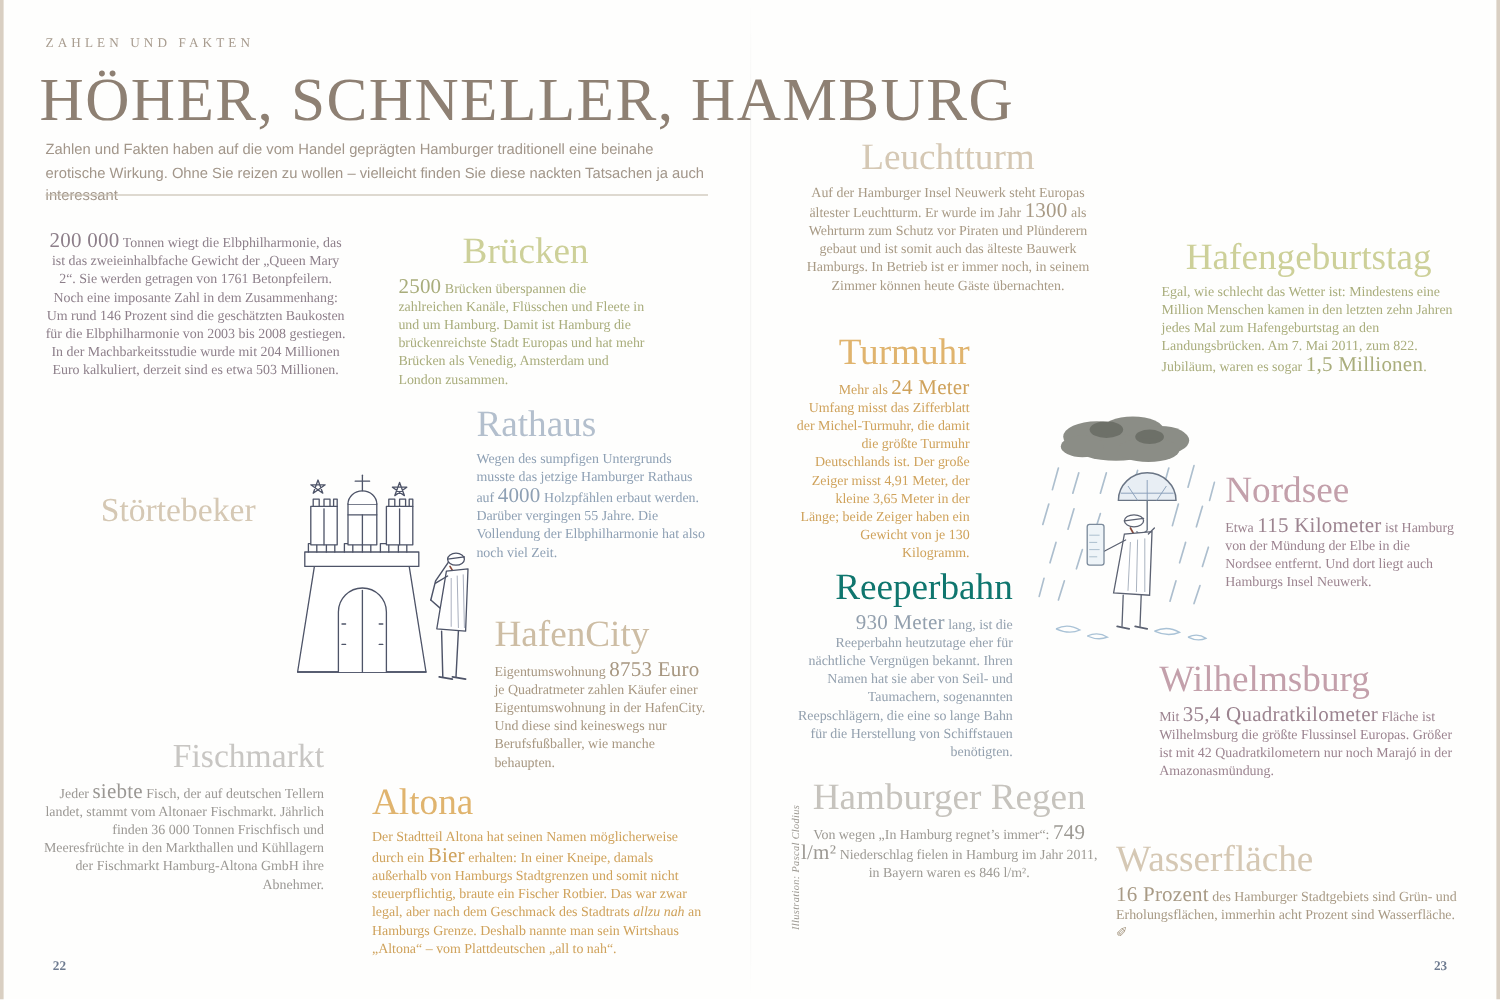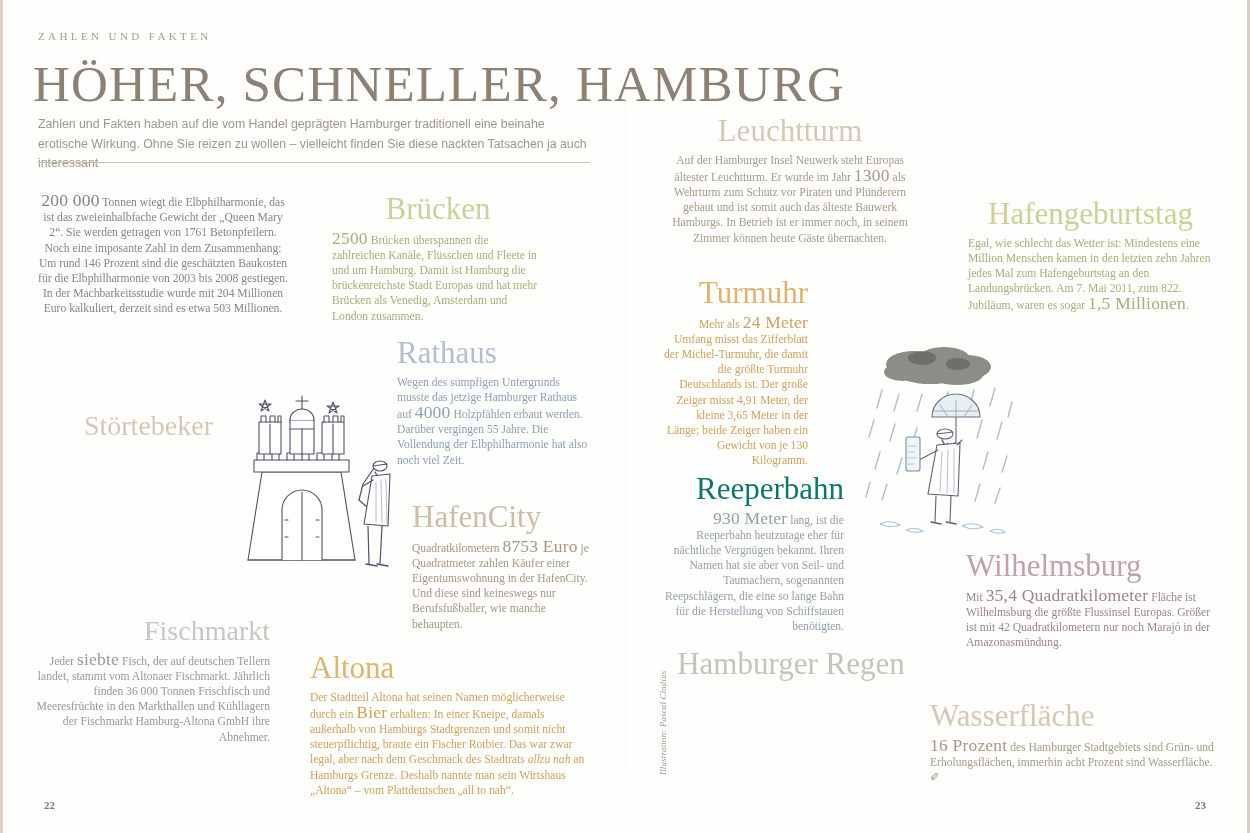--- a/index.html
+++ b/index.html
@@ -208,23 +208,23 @@
   <div class="fact c-olive sz-xl align-left" style="left:332px; top:193px; width:212px;">
     <h2>Brücken</h2>
     <div class="body"><span class="big">2500</span><span> Brücken überspannen die zahlreichen Kanäle, Flüsschen und Fleete in und um Hamburg. Damit ist Hamburg die brückenreichste Stadt Europas und hat mehr Brücken als Venedig, Amsterdam und London zusammen.</span></div>
   </div>
 
   <div class="fact c-blue sz-xl align-left" style="left:397px; top:337px; width:192px;">
     <h2>Rathaus</h2>
     <div class="body"><span>Wegen des sumpfigen Untergrunds musste das jetzige Hamburger Rathaus auf </span><span class="big">4000</span><span> Holzpfählen erbaut werden. Darüber vergingen 55 Jahre. Die Vollendung der Elbphilharmonie hat also noch viel Zeit.</span></div>
   </div>
 
-  <div class="fact c-tan sz-xl align-left" style="left:412px; top:501px; width:178px;">
+  <div class="fact c-tan sz-xl align-left" style="left:412px; top:512px; width:178px;">
     <h2>HafenCity</h2>
-    <div class="body"><span>Quadratkilometern </span><span class="big">8753 Euro</span><span> je Quadratmeter zahlen Käufer einer Eigentumswohnung in der HafenCity. Und diese sind keineswegs nur Berufsfußballer, wie manche behaupten.</span></div>
+    <div class="body"><span>Eigentumswohnung </span><span class="big">8753 Euro</span><span> je Quadratmeter zahlen Käufer einer Eigentumswohnung in der HafenCity. Und diese sind keineswegs nur Berufsfußballer, wie manche behaupten.</span></div>
   </div>
 
   <div class="fact c-gold sz-xl align-left" style="left:310px; top:652px; width:280px;">
     <h2>Altona</h2>
     <div class="body"><span>Der Stadtteil Altona hat seinen Namen möglicherweise durch ein </span><span class="big">Bier</span><span> erhalten: In einer Kneipe, damals außerhalb von Hamburgs Stadtgrenzen und somit nicht steuerpflichtig, braute ein Fischer Rotbier. Das war zwar legal, aber nach dem Geschmack des Stadtrats </span><em>allzu nah</em><span> an Hamburgs Grenze. Deshalb nannte man sein Wirtshaus „Altona“ – vom Plattdeutschen „all to nah“.</span></div>
   </div>
 
   <div class="fact c-sand sz-xl align-center" style="left:663px; top:115px; width:254px;">
     <h2>Leuchtturm</h2>
     <div class="body"><span>Auf der Hamburger Insel Neuwerk steht Europas ältester Leuchtturm. Er wurde im Jahr </span><span class="big">1300</span><span> als Wehrturm zum Schutz vor Piraten und Plünderern gebaut und ist somit auch das älteste Bauwerk Hamburgs. In Betrieb ist er immer noch, in seinem Zimmer können heute Gäste übernachten.</span></div>
@@ -235,28 +235,33 @@
     <div class="body"><span>Mehr als </span><span class="big">24 Meter</span><span> Umfang misst das Zifferblatt der Michel-Turmuhr, die damit die größte Turmuhr Deutschlands ist. Der große Zeiger misst 4,91 Meter, der kleine 3,65 Meter in der Länge; beide Zeiger haben ein Gewicht von je 130 Kilogramm.</span></div>
   </div>
 
   <div class="fact c-slate sz-xl align-right" style="left:663px; top:473px; width:181px;">
     <h2>Reeperbahn</h2>
     <div class="body"><span class="big">930 Meter</span><span> lang, ist die Reeperbahn heutzutage eher für nächtliche Vergnügen bekannt. Ihren Namen hat sie aber von Seil- und Taumachern, sogenannten Reepschlägern, die eine so lange Bahn für die Herstellung von Schiffstauen benötigten.</span></div>
   </div>
 
   <div class="fact c-grey sz-xl align-center" style="left:663px; top:648px; width:256px;">
     <h2>Hamburger Regen</h2>
+    <div class="body"><span>Von wegen „In Hamburg regnet’s immer“: </span><span class="big">749 l/m²</span><span> Niederschlag fielen in Hamburg im Jahr 2011, in Bayern waren es 846 l/m².</span></div>
   </div>
 
 
   <div class="fact c-olive sz-xl align-left" style="left:968px; top:198px; width:245px;">
     <h2>Hafengeburtstag</h2>
     <div class="body"><span>Egal, wie schlecht das Wetter ist: Mindestens eine Million Menschen kamen in den letzten zehn Jahren jedes Mal zum Hafengeburtstag an den Landungsbrücken. Am 7. Mai 2011, zum 822. Jubiläum, waren es sogar </span><span class="big">1,5 Millionen</span><span>.</span></div>
   </div>
 
+  <div class="fact c-rose sz-xl align-left" style="left:1021px; top:392px; width:192px;">
+    <h2>Nordsee</h2>
+    <div class="body"><span>Etwa </span><span class="big">115 Kilometer</span><span> ist Hamburg von der Mündung der Elbe in die Nordsee entfernt. Und dort liegt auch Hamburgs Insel Neuwerk.</span></div>
+  </div>
 
   <div class="fact c-rose sz-xl align-left" style="left:966px; top:550px; width:248px;">
     <h2>Wilhelmsburg</h2>
     <div class="body"><span>Mit </span><span class="big">35,4 Quadratkilometer</span><span> Fläche ist Wilhelmsburg die größte Flussinsel Europas. Größer ist mit 42 Quadratkilometern nur noch Marajó in der Amazonasmündung.</span></div>
   </div>
 
   <div class="fact c-sand sz-xl align-left" style="left:930px; top:700px; width:285px;">
     <h2>Wasserfläche</h2>
     <div class="body"><span class="big">16 Prozent</span><span> des Hamburger Stadtgebiets sind Grün- und Erholungsflächen, immerhin acht Prozent sind Wasserfläche. ✐</span></div>
   </div>

